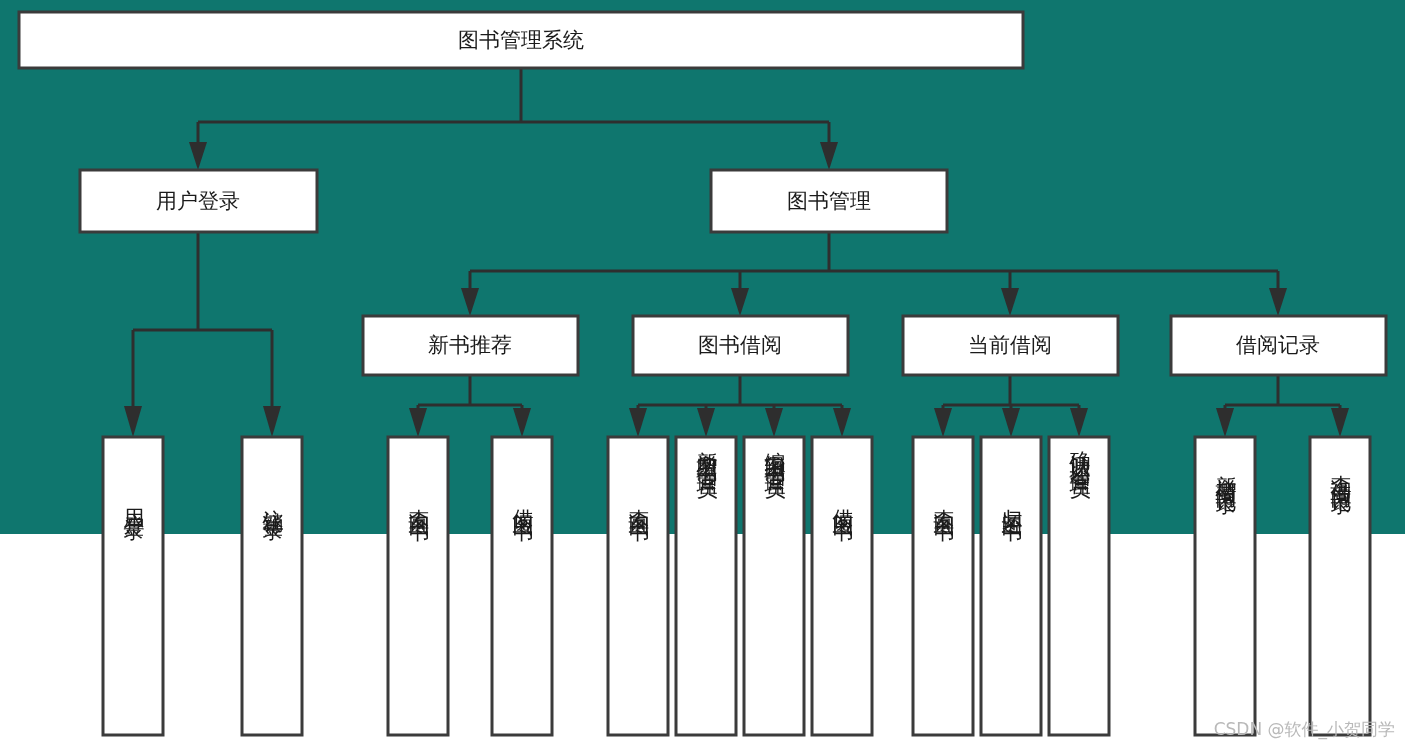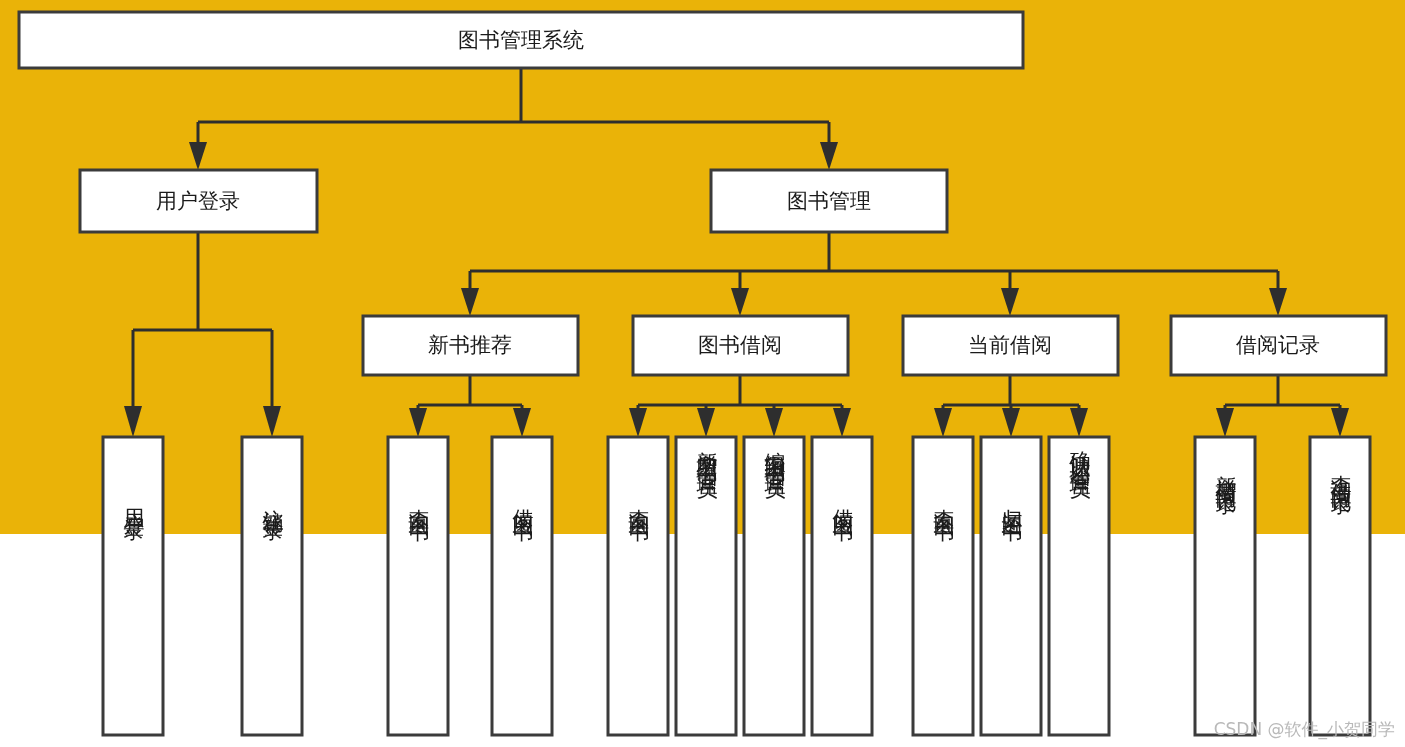--- a/index.html
+++ b/index.html
@@ -11,21 +11,21 @@
   body {
     width: 1405px;
     height: 747px;
     font-family: "DejaVu Sans", "Liberation Sans", sans-serif;
     overflow: hidden;
   }
   #diagram-root {
     position: relative;
     width: 1405px;
     height: 534px;
-    background: #eab308;
+    background: #0f766e;
   }
   svg#flowchart {
     display: block;
     width: 1405px;
     height: 747px;
   }
   .node-box {
     fill: #ffffff;
     stroke: #3b3b3b;
     stroke-width: 3;

